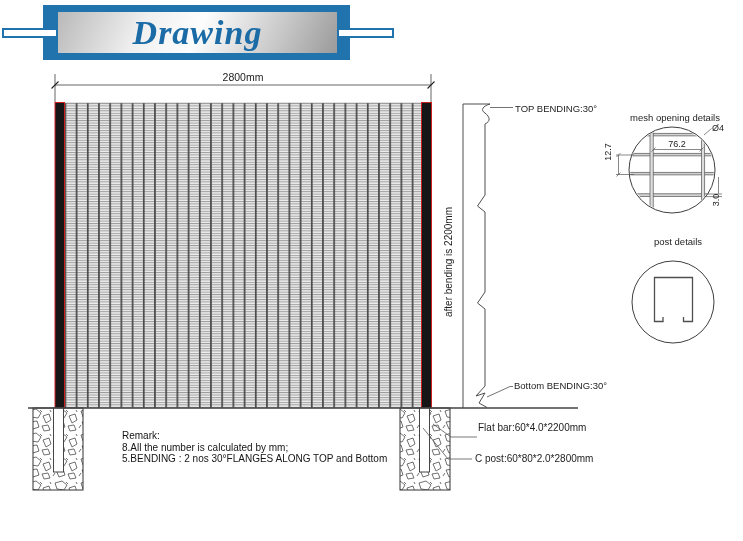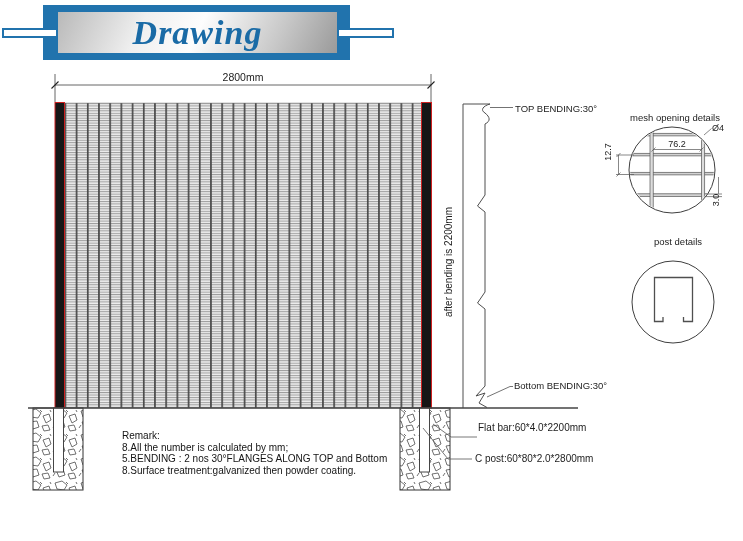--- a/index.html
+++ b/index.html
@@ -118,16 +118,15 @@
 
     <text x="678" y="245" font-size="9.5" text-anchor="middle">post details</text>
     <circle cx="673" cy="302" r="41" fill="none" stroke="#3f3f3f" stroke-width="1"></circle>
     <path d="M663,317 V321.5 H654.5 V277.5 H692.5 V321.5 H683.5 V317" fill="none" stroke="#4f4f4f" stroke-width="1.3"></path>
   </svg>
 
   <div class="remark">
     <div>Remark:</div>
     <div>8.All the number is calculated by mm;</div>
     <div>5.BENDING : 2 nos 30°FLANGES ALONG TOP and Bottom</div>
-    <div>8.Surface treatment:galvanized then powder coating.</div>
   </div>
 
 </div>
 
 </body></html>

